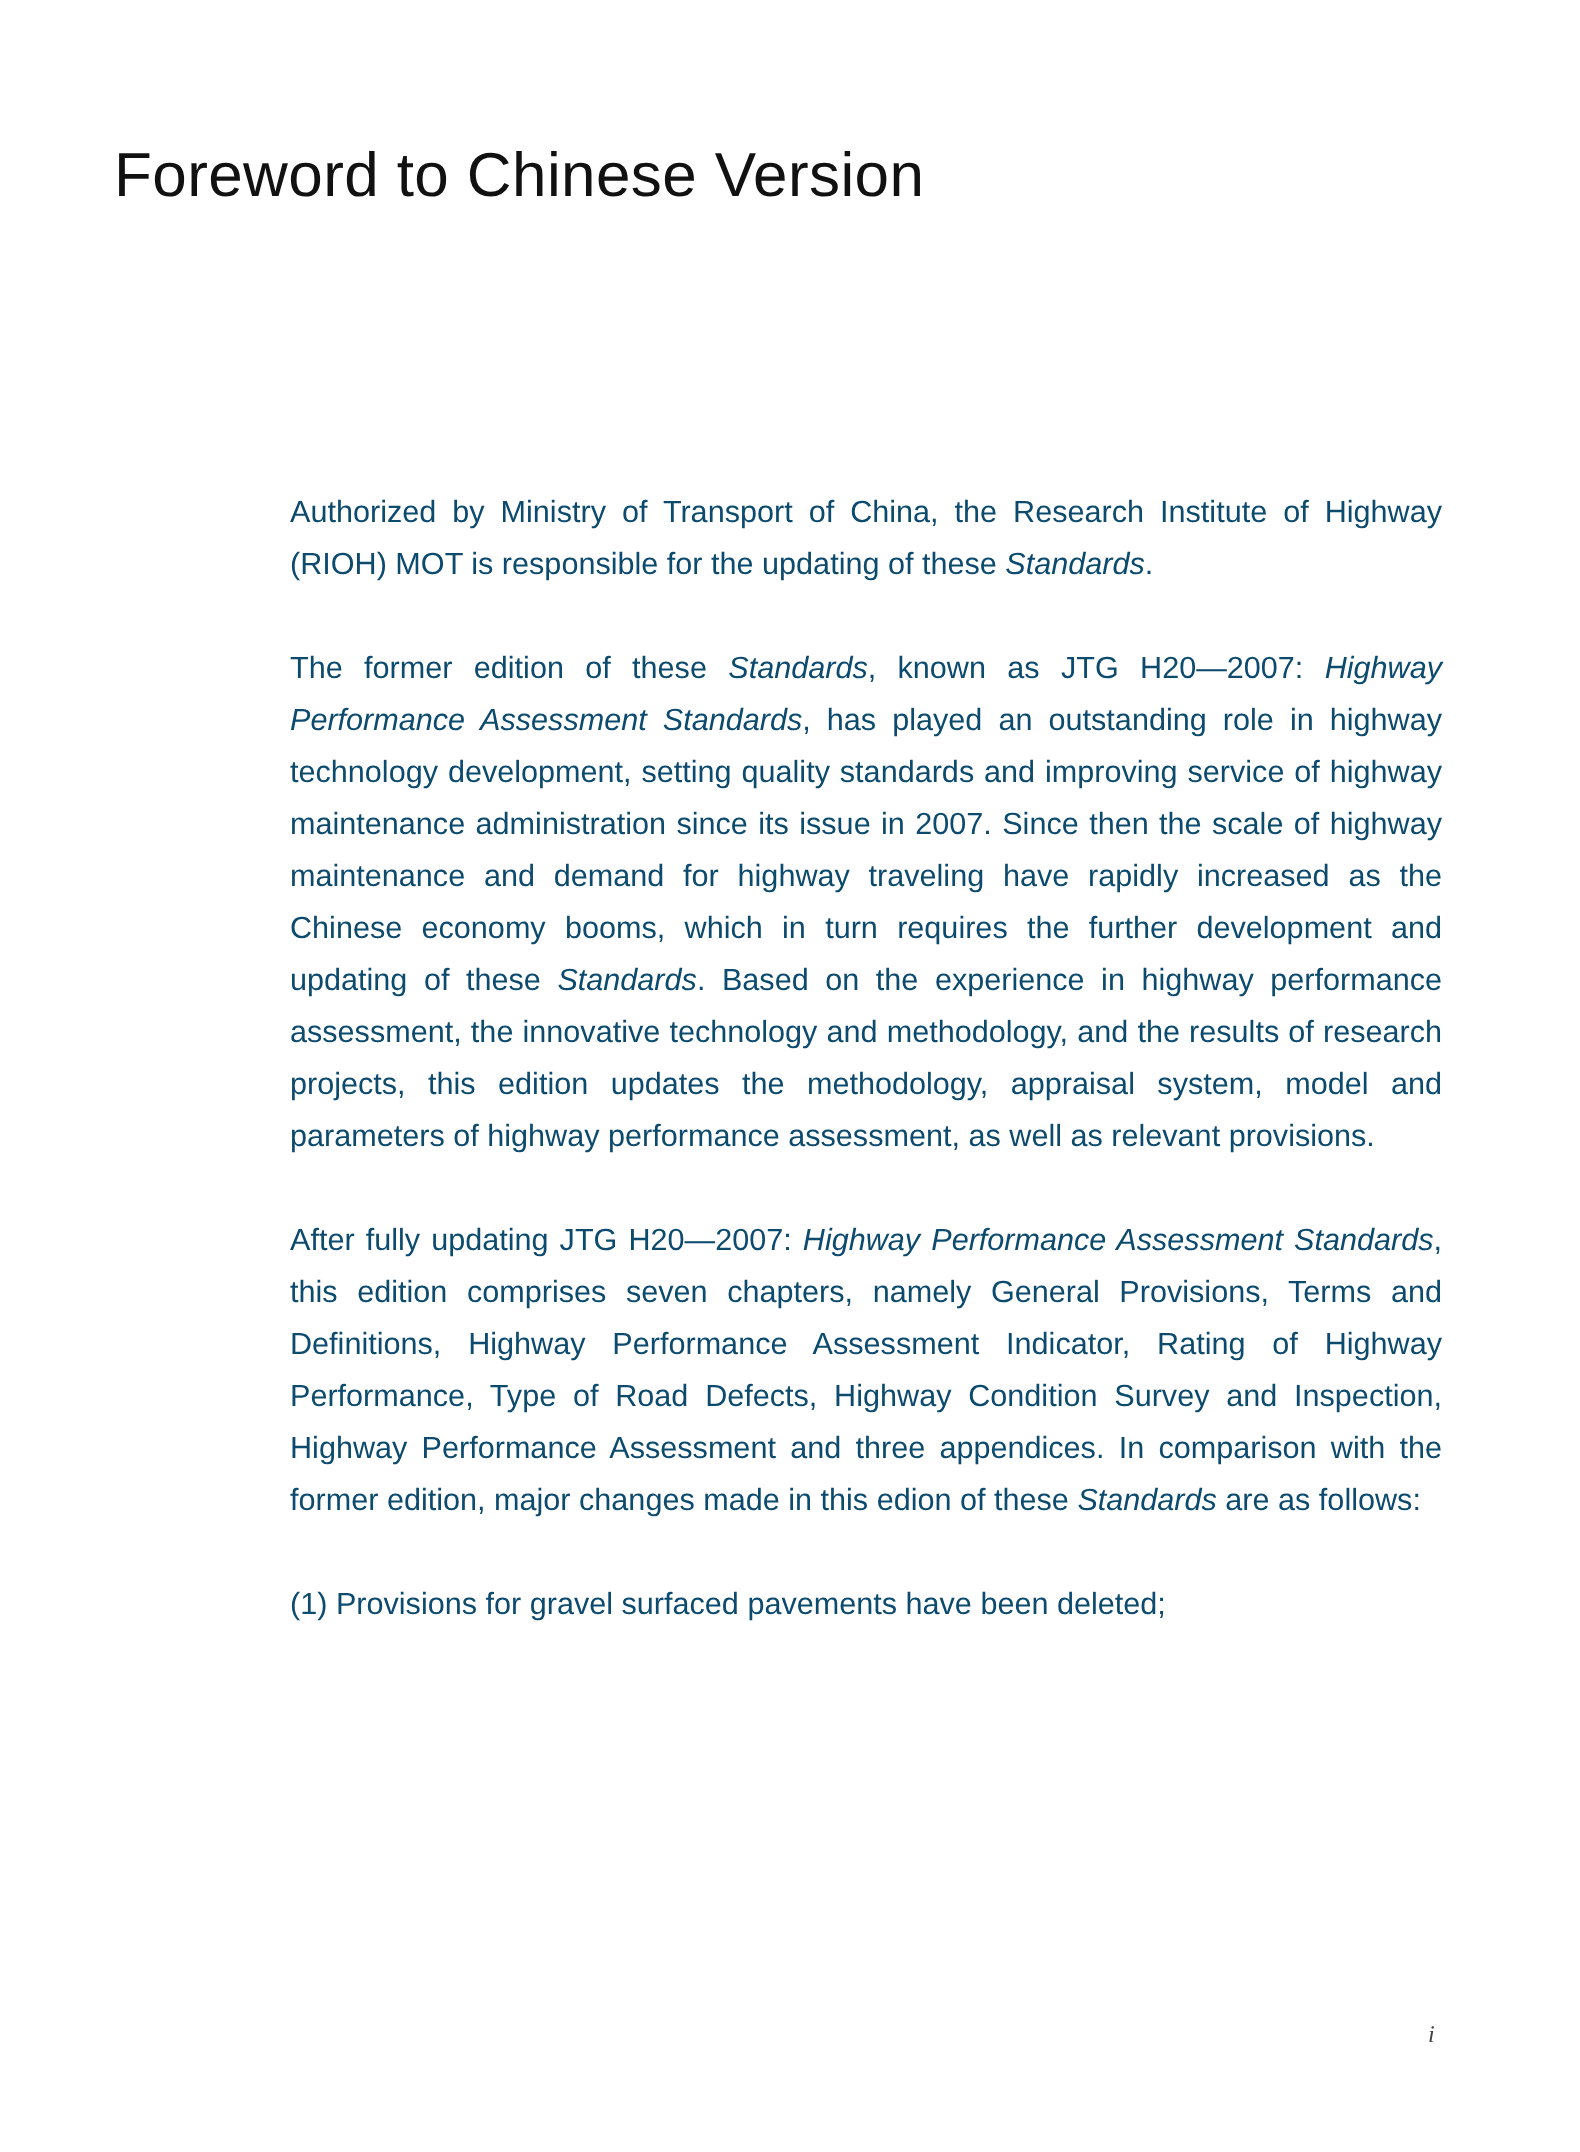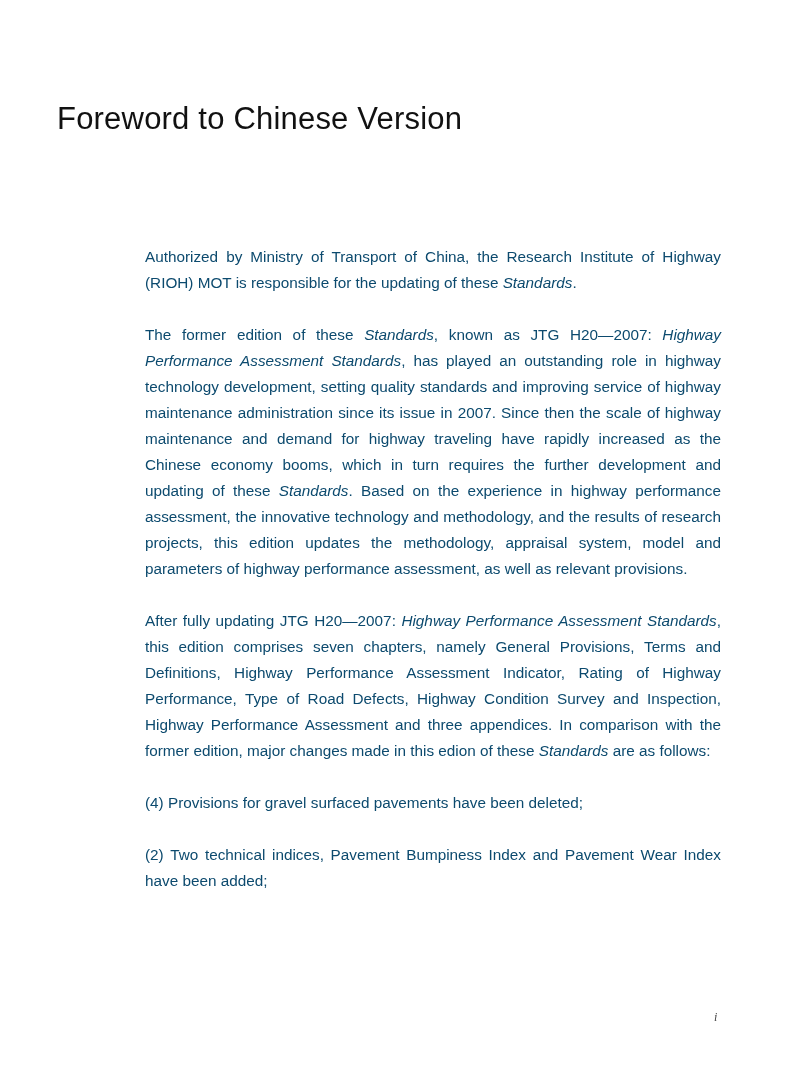--- a/index.html
+++ b/index.html
@@ -1,18 +1,18 @@
 <!DOCTYPE html>
 <html><head>
   <meta charset="utf-8">
   <style>
     html, body { margin: 0; padding: 0; background: #ffffff; }
     body { width: 790px; height: 1076px; position: relative; overflow: hidden; color: #111111; }
     .title {
-      position: absolute; left: 57px; top: 101px;
+      position: absolute; left: 57px; top: 70px;
       font-family: "Liberation Sans", sans-serif;
       font-size: 31px; font-weight: normal; letter-spacing: 0.2px; margin: 0; color: #111;
     }
     .body-text {
       position: absolute; left: 145px; width: 576px; top: 244px;
       font-family: Liberation Sans, sans-serif; font-size: 15.3px; line-height: 26px;
       color: #0c4a6e;
     }
     .para { margin: 0 0 26px 0; text-align: justify; text-align-last: left; }
     .para i { font-style: italic; }
@@ -30,20 +30,17 @@
   <p class="para">
     <span>Authorized by Ministry of Transport of China, the Research Institute of Highway (RIOH) MOT is responsible for the updating of these </span><i>Standards</i><span>.</span>
   </p>
   <p class="para">
     <span>The former edition of these </span><i>Standards</i><span>, known as JTG H20—2007: </span><i>Highway Performance Assessment Standards</i><span>, has played an outstanding role in highway technology development, setting quality standards and improving service of highway maintenance administration since its issue in 2007. Since then the scale of highway maintenance and demand for highway traveling have rapidly increased as the Chinese economy booms, which in turn requires the further development and updating of these </span><i>Standards</i><span>. Based on the experience in highway performance assessment, the innovative technology and methodology, and the results of research projects, this edition updates the methodology, appraisal system, model and parameters of highway performance assessment, as well as relevant provisions.</span>
   </p>
   <p class="para">
     <span>After fully updating JTG H20—2007: </span><i>Highway Performance Assessment Standards</i><span>, this edition comprises seven chapters, namely General Provisions, Terms and Definitions, Highway Performance Assessment Indicator, Rating of Highway Performance, Type of Road Defects, Highway Condition Survey and Inspection, Highway Performance Assessment and three appendices. In comparison with the former edition, major changes made in this edion of these </span><i>Standards</i><span> are as follows:</span>
   </p>
   <p class="para">
-    <span>(4) Provisions for gravel surfaced pavements have been deleted;</span>
-  </p>
-  <p class="para">
-    <span>(2) Two technical indices, Pavement Bumpiness Index and Pavement Wear Index have been added;</span>
+    <span>(1) Provisions for gravel surfaced pavements have been deleted;</span>
   </p>
 </div>
 
 <div class="pagenum">i</div>
 
 </body></html>

